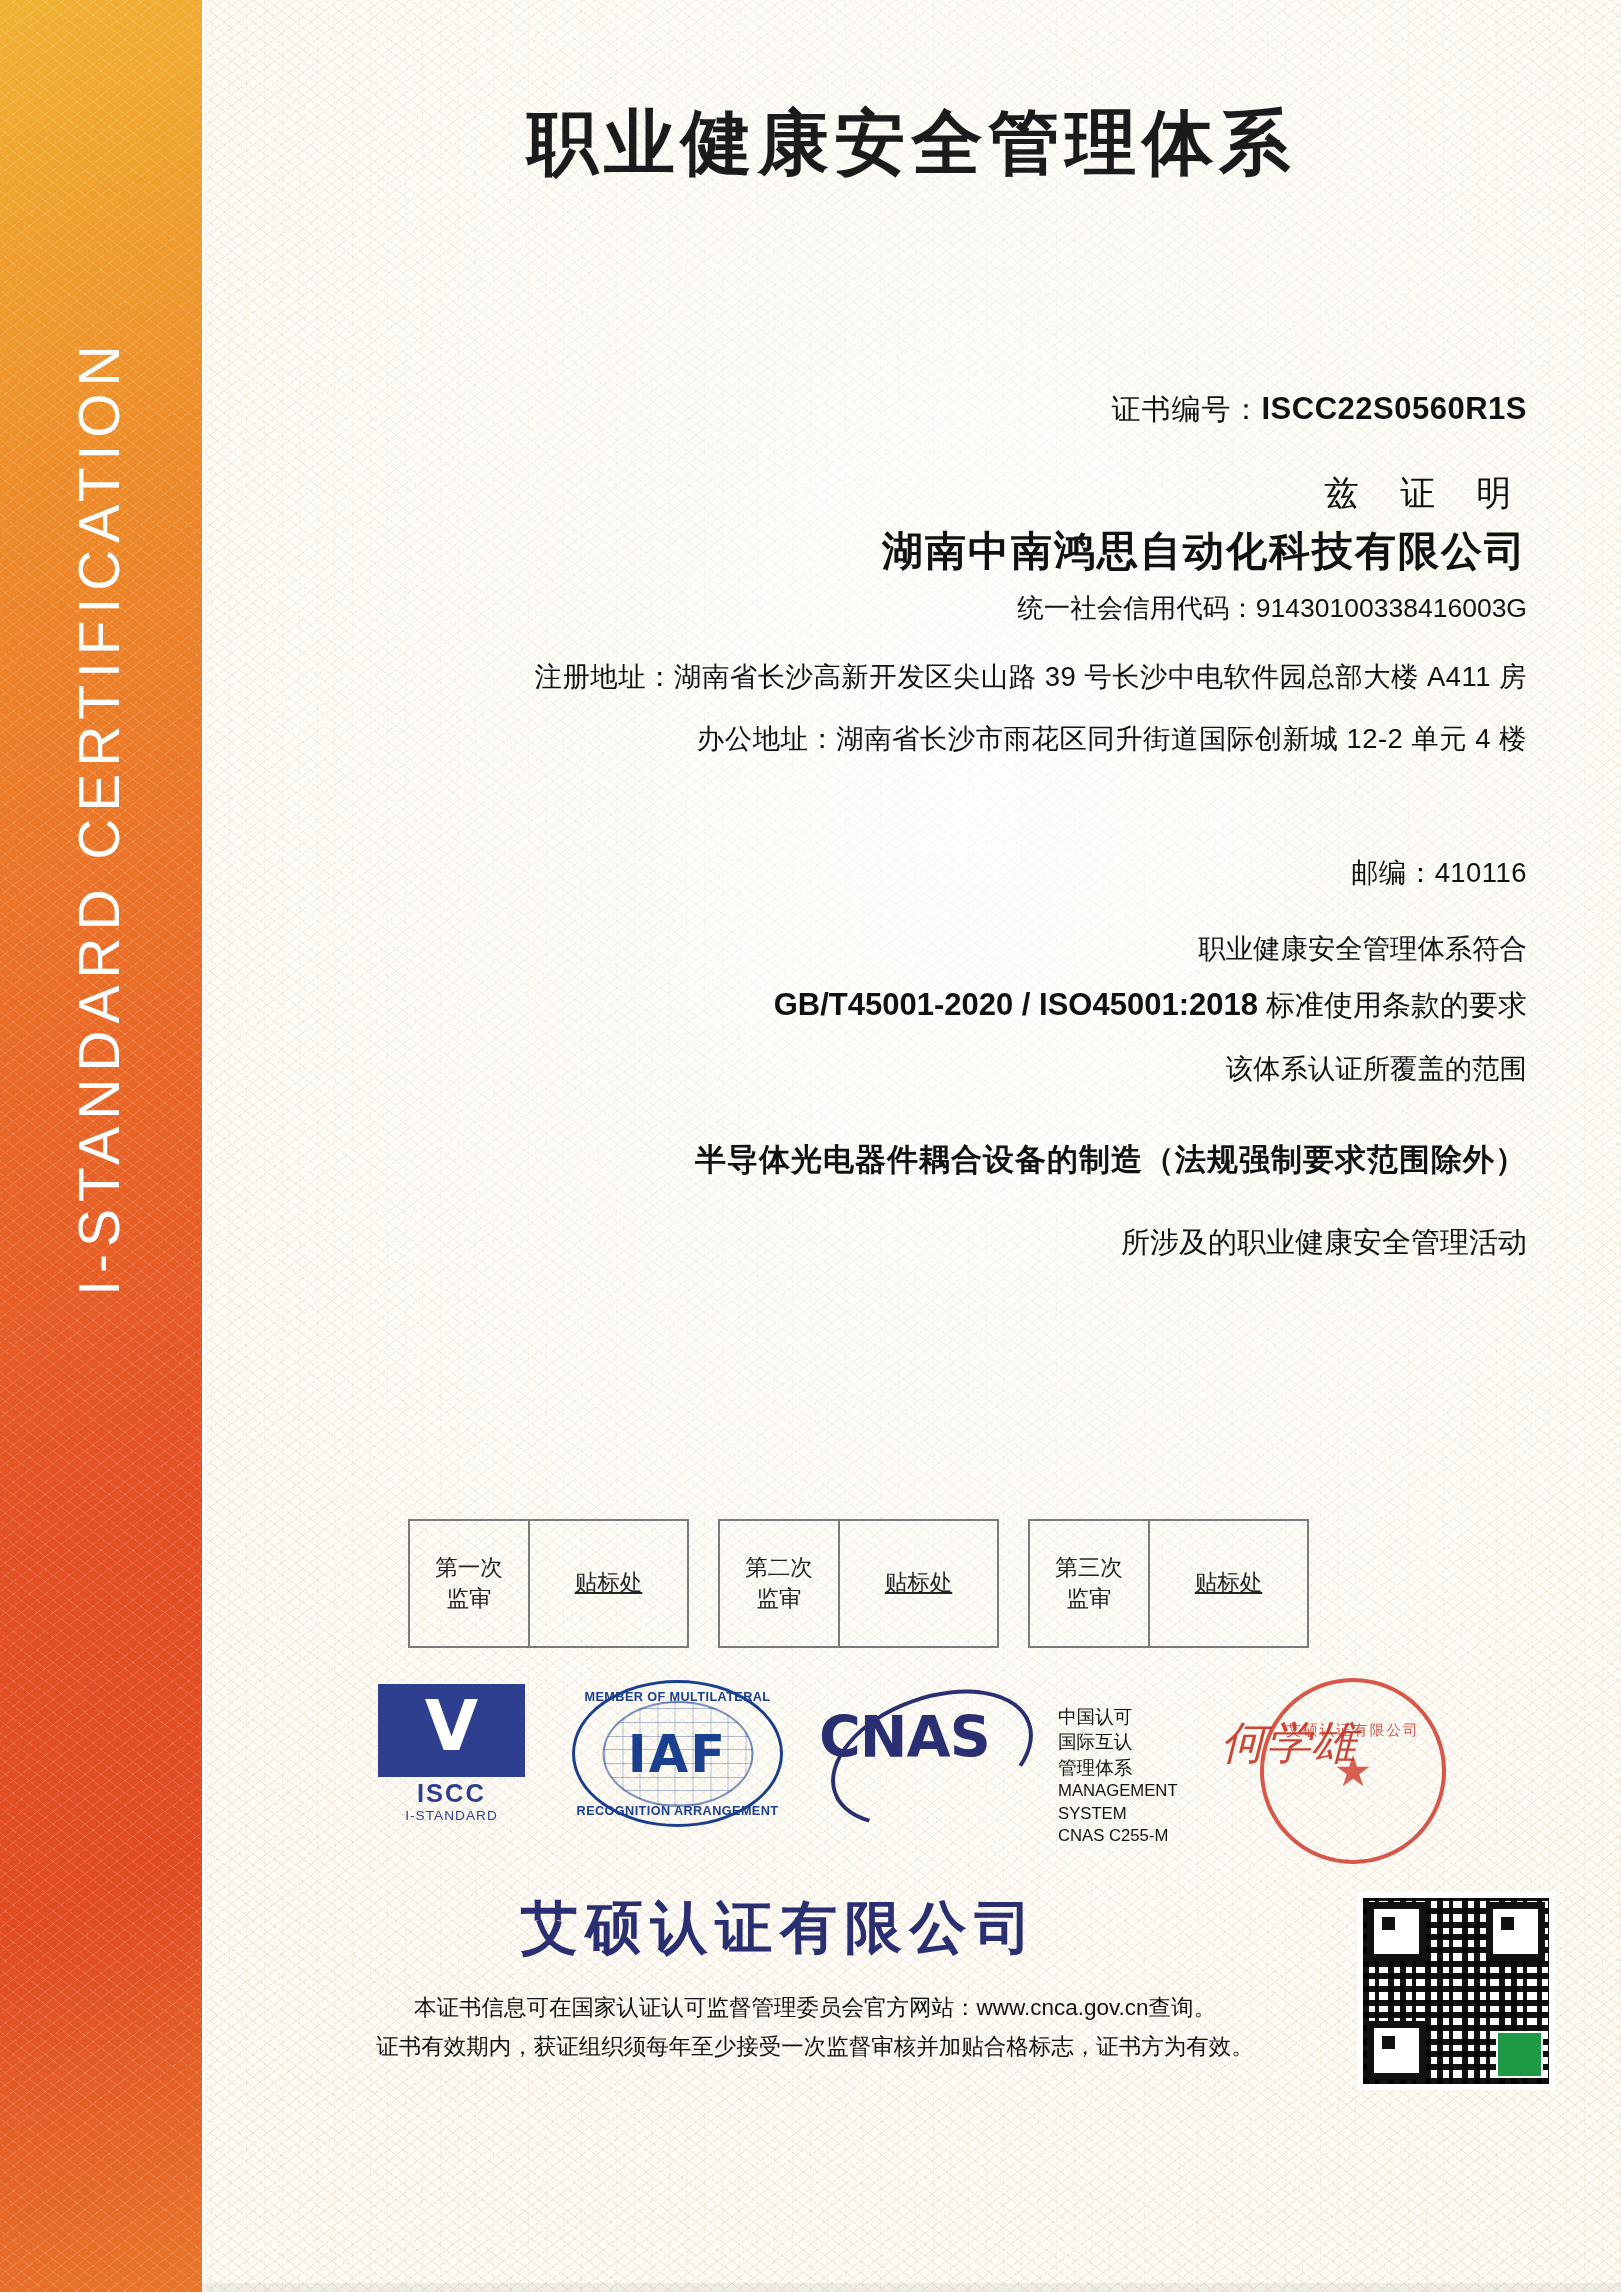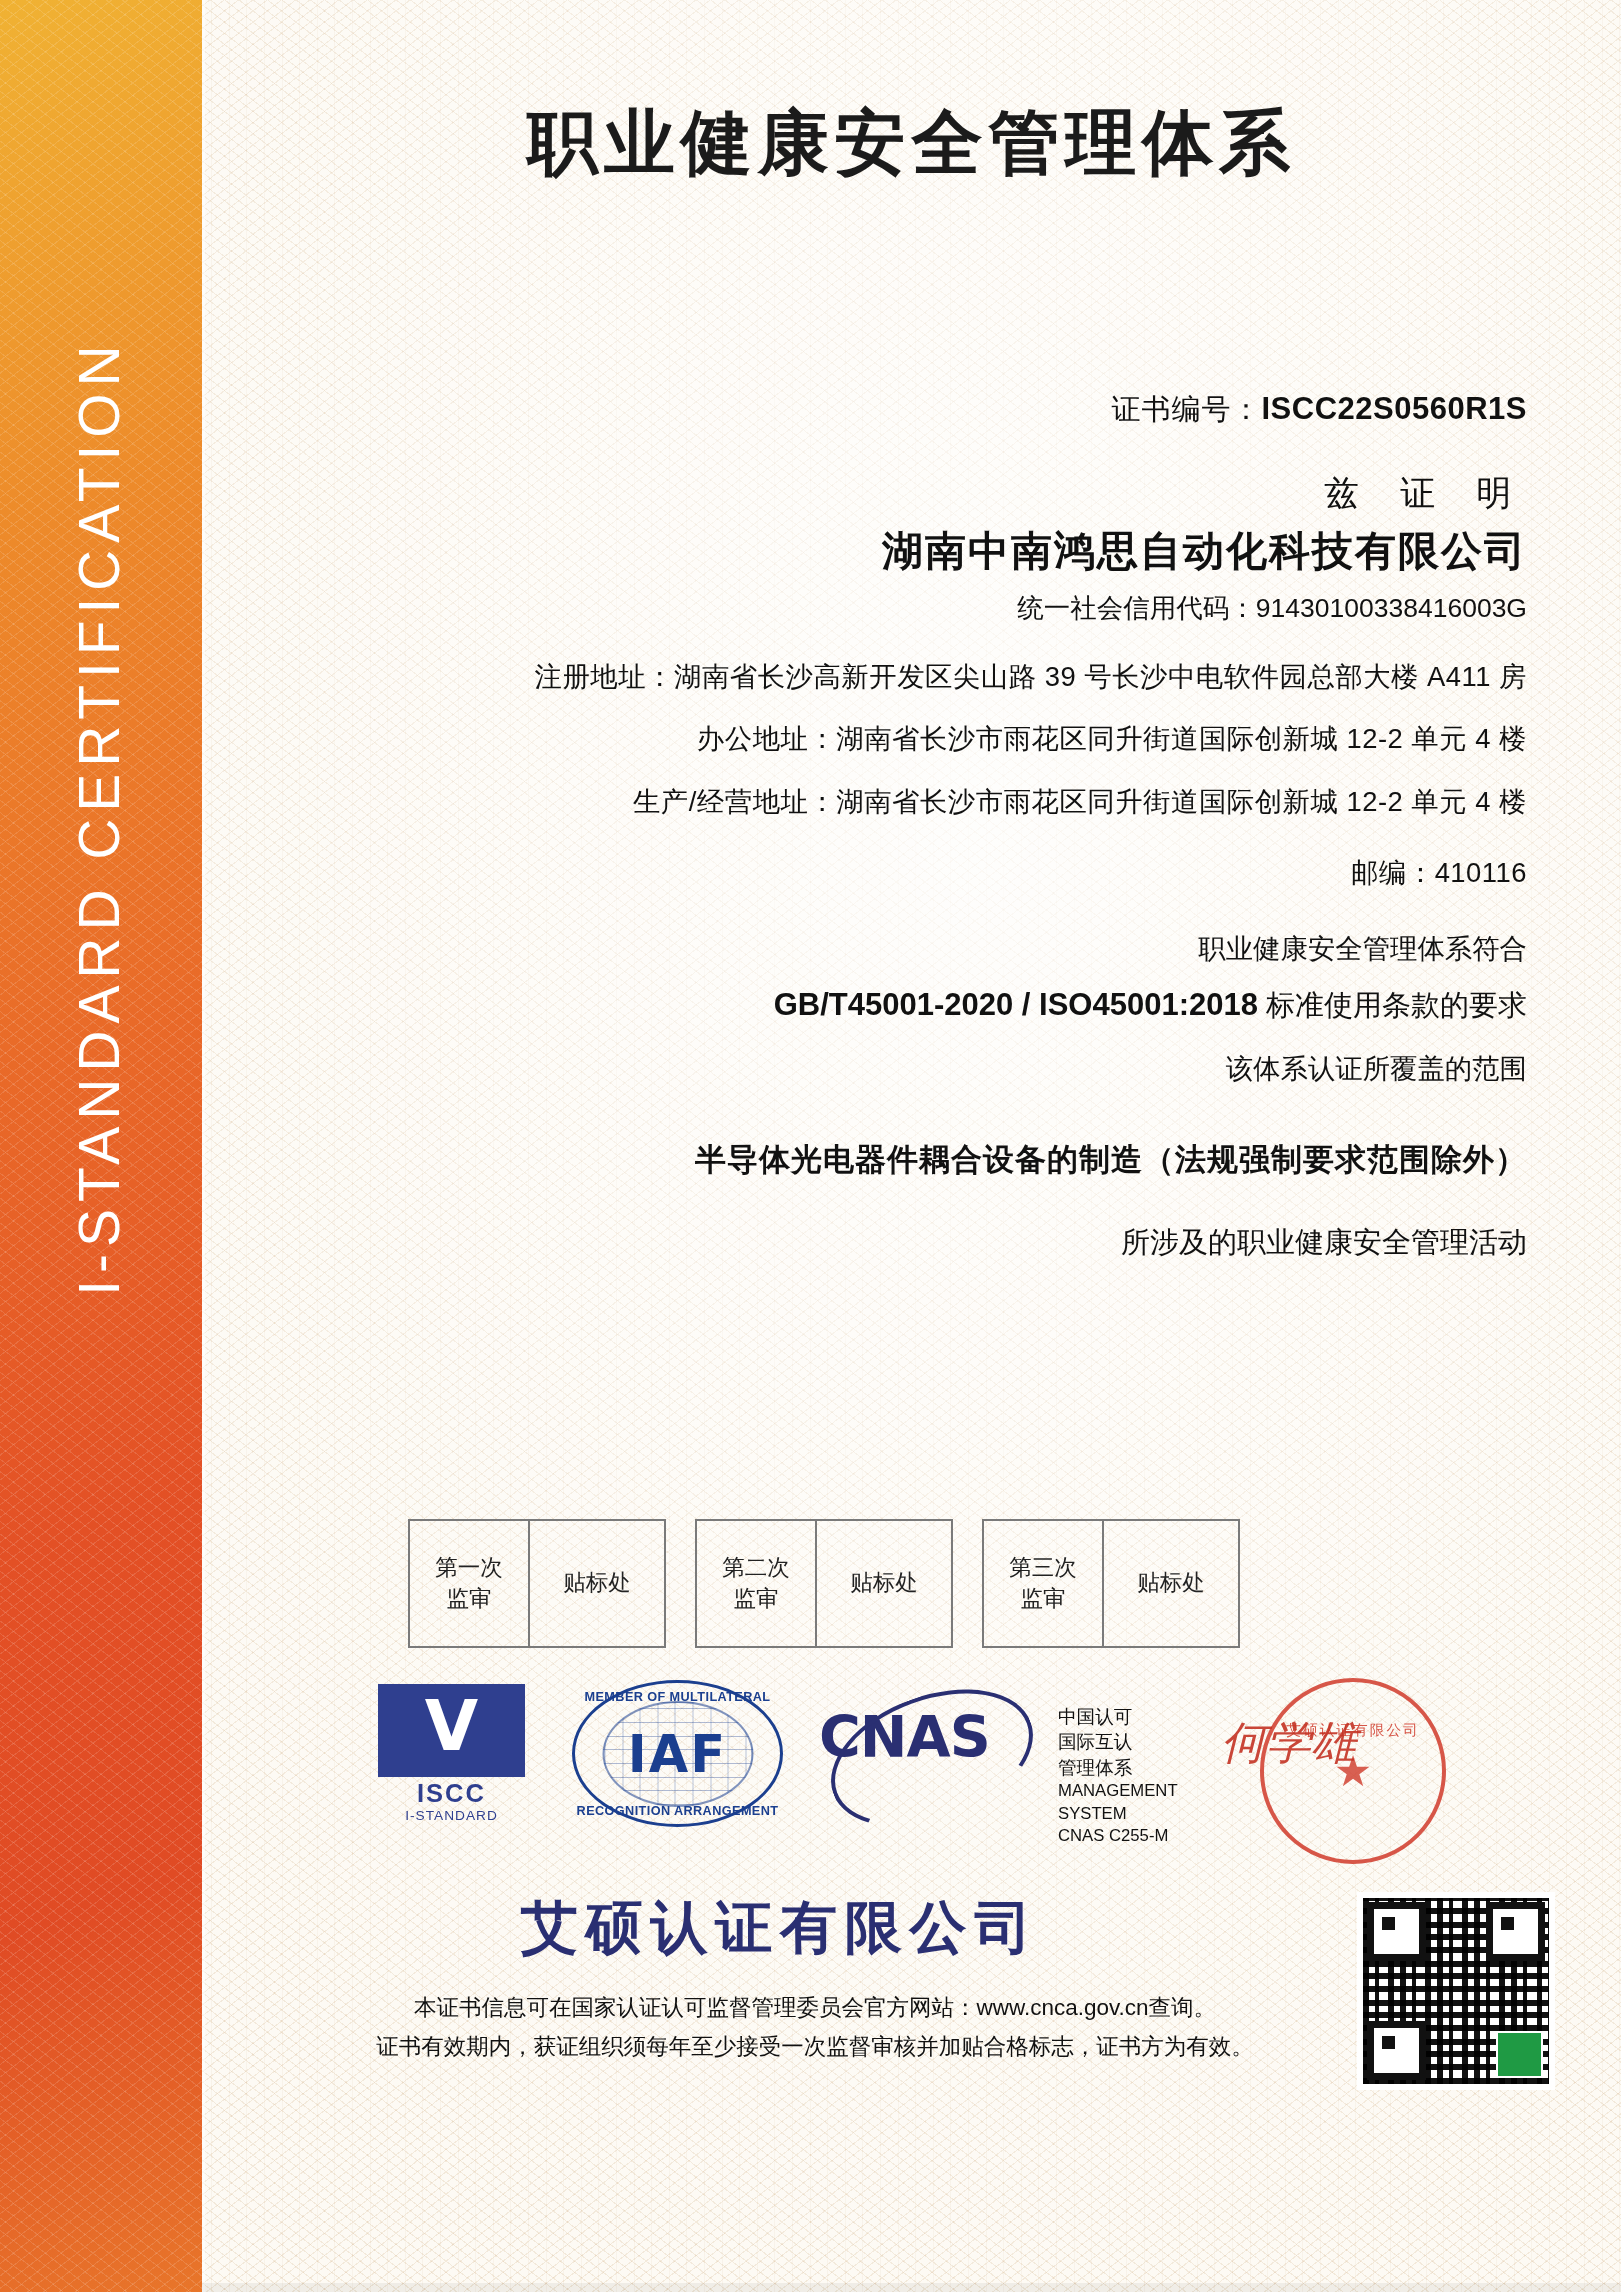--- a/index.html
+++ b/index.html
@@ -224,21 +224,21 @@
   .surv-cell {
     display: flex;
     align-items: center;
     justify-content: center;
     font-size: 22.5px;
     color: #222;
     line-height: 1.35;
     text-align: center;
   }
   .surv-cell.label { width: 118px; border-right: 2px solid #7a7a7a; }
-  .surv-cell.stick { width: 134px; }
+  .surv-cell.stick { width: 157px; text-decoration: underline; }
 
   
   .logos {
     position: absolute;
     left: 176px;
     top: 1684px;
     width: 1108px;
     height: 157px;
   }
   .logo-iscc {
@@ -437,21 +437,20 @@
     <div class="certno">
       <span class="label">证书编号：</span><span class="value">ISCC22S0560R1S</span>
     </div>
 
     <div class="hereby">兹 证 明</div>
     <div class="company">湖南中南鸿思自动化科技有限公司</div>
     <div class="usci">统一社会信用代码：91430100338416003G</div>
 
     <div class="addr addr1">注册地址：湖南省长沙高新开发区尖山路 39 号长沙中电软件园总部大楼 A411 房</div>
     <div class="addr addr2">办公地址：湖南省长沙市雨花区同升街道国际创新城 12-2 单元 4 楼</div>
-    <div class="addr addr3">生产/经营地址：湖南省长沙市雨花区同升街道国际创新城 12-2 单元 4 楼</div>
     <div class="addr zip">邮编：410116</div>
 
     <div class="sys-line sys1">职业健康安全管理体系符合</div>
     <div class="sys-line sys2">
       <span class="std">GB/T45001-2020 / ISO45001:2018</span>
       <span>标准使用条款的要求</span>
     </div>
     <div class="sys-line sys3">该体系认证所覆盖的范围</div>
 
     <div class="scope">半导体光电器件耦合设备的制造（法规强制要求范围除外）</div>

